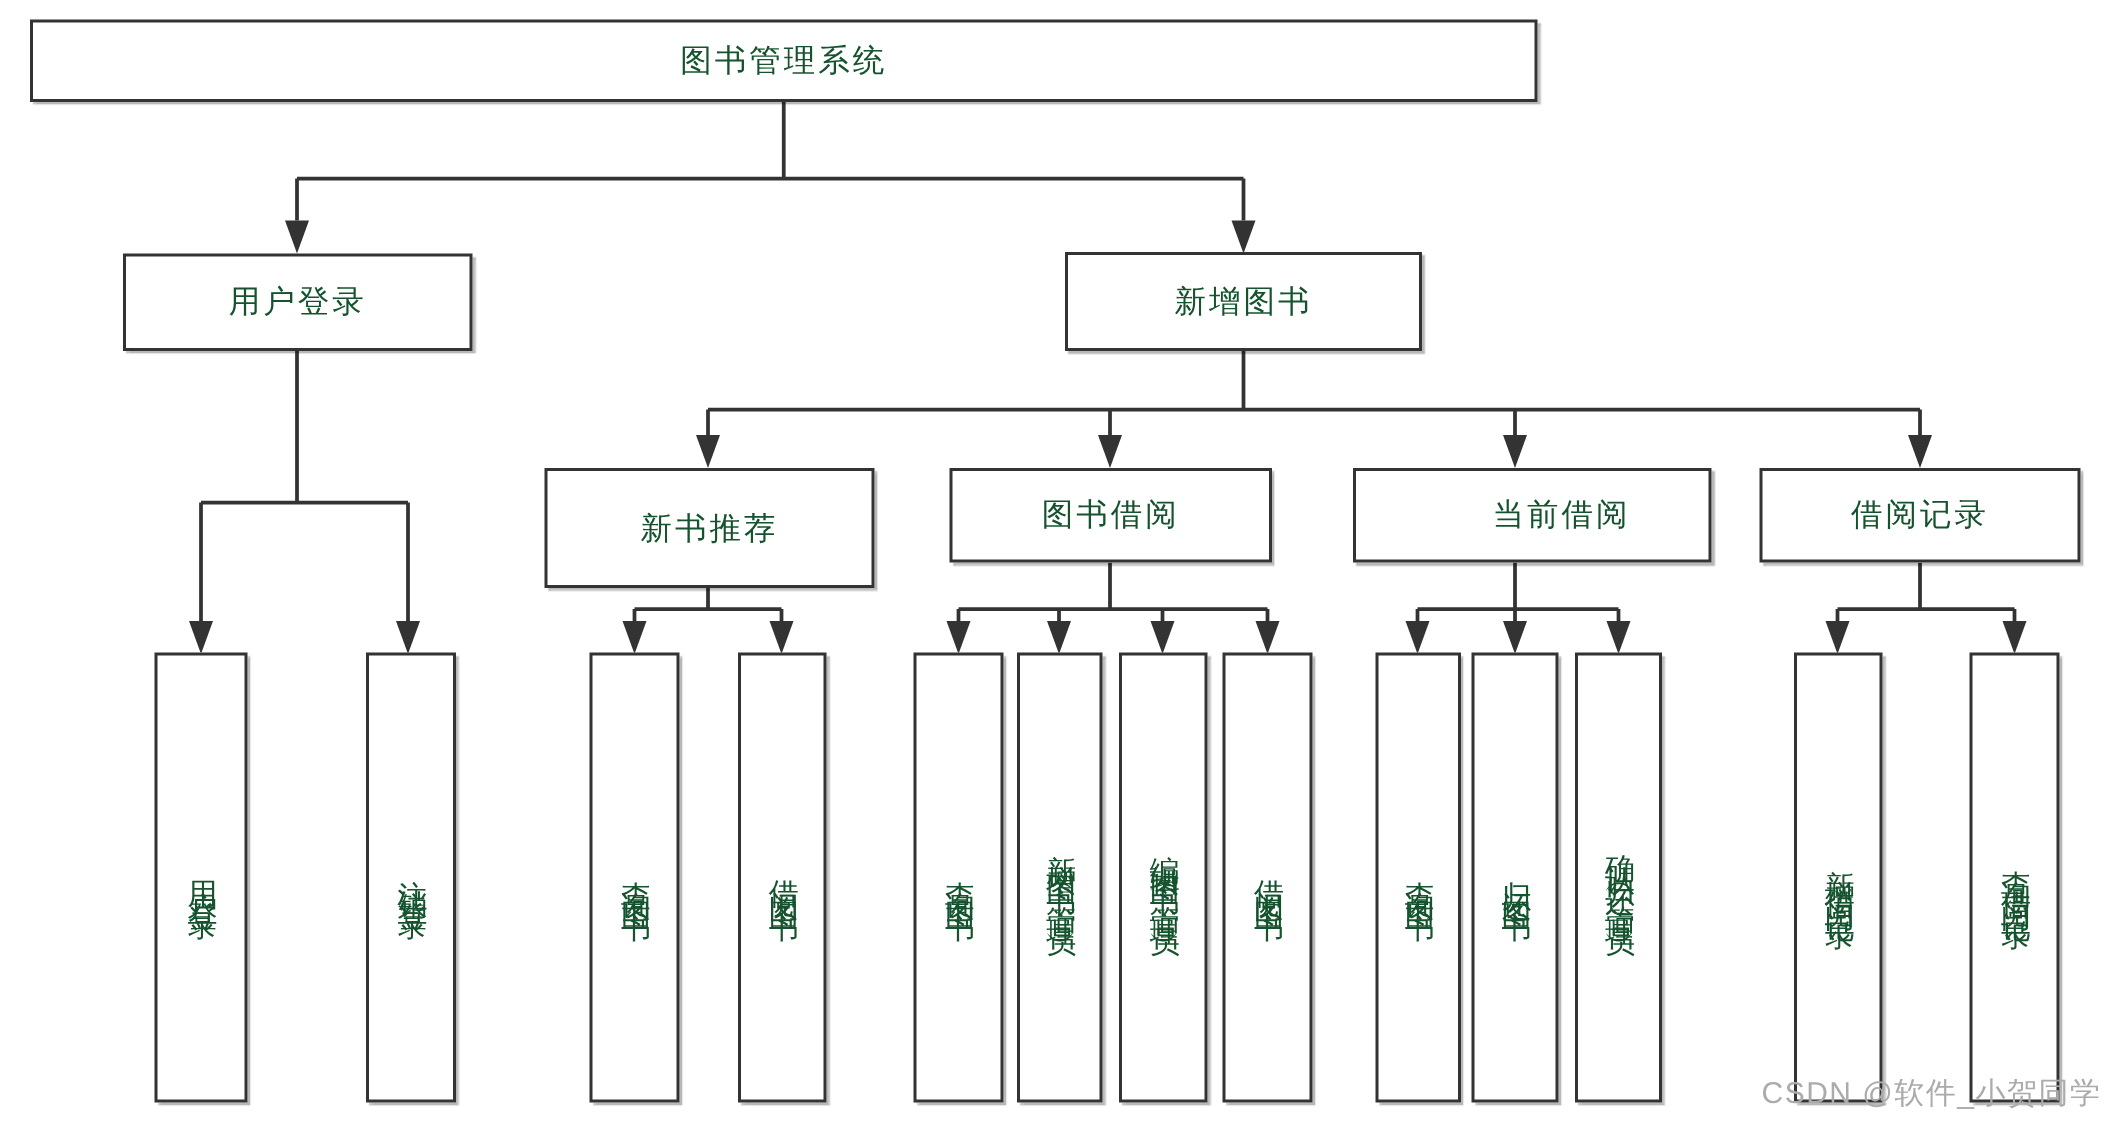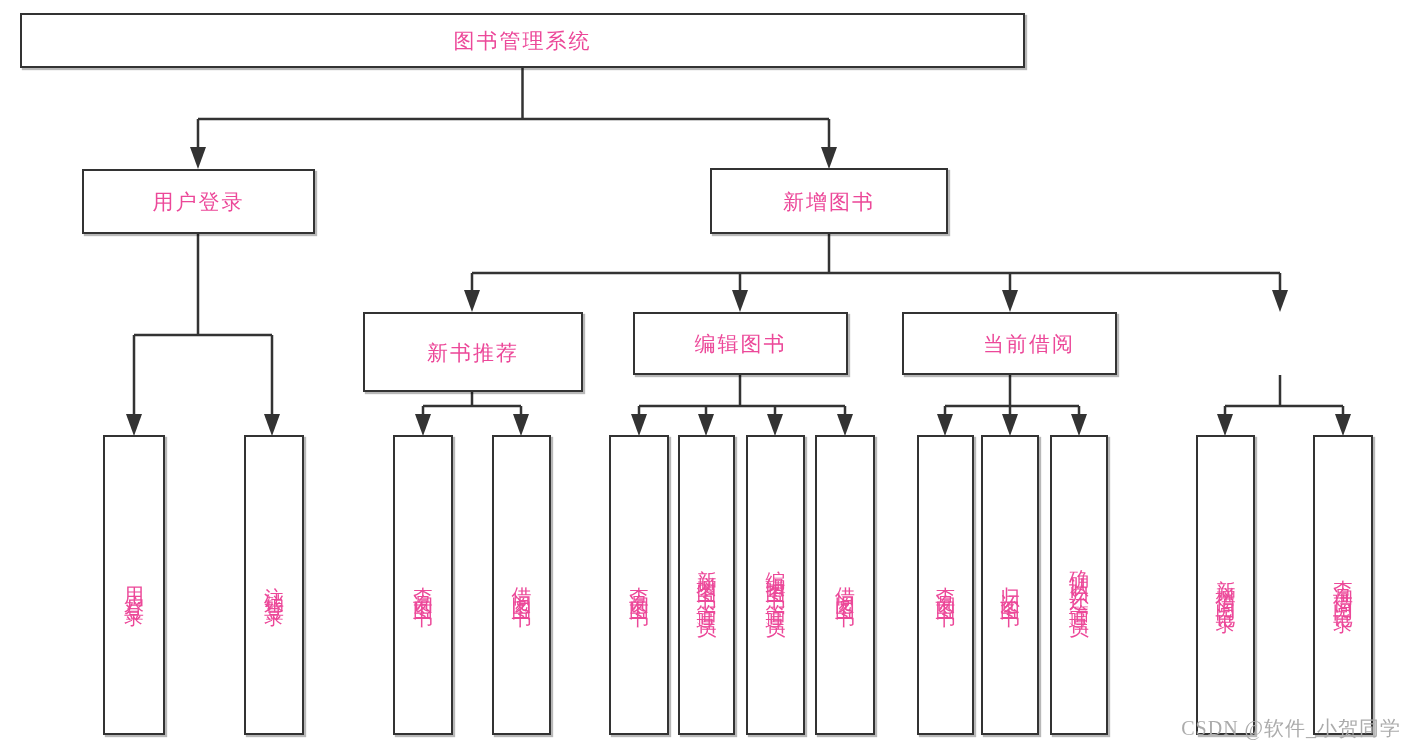--- a/index.html
+++ b/index.html
@@ -3,32 +3,32 @@
 <meta charset="utf-8">
 <style>
   html,body{margin:0;padding:0;background:#ffffff;}
   #canvas{
     position:relative;width:1405px;height:747px;background:#ffffff;
     font-family:"Liberation Sans",sans-serif;overflow:hidden;
   }
   #wires{position:absolute;left:0;top:0;width:1405px;height:747px;z-index:1;}
   .node{
     position:absolute;box-sizing:border-box;background:#ffffff;
-    border:2px solid #333333;color:#ec4899;z-index:2;
+    border:2px solid #333333;color:#14532d;z-index:2;
     display:flex;align-items:center;justify-content:center;
     box-shadow:2px 2px 1px rgba(0,0,0,0.28);
   }
   .hlabel{font-size:21px;letter-spacing:2px;white-space:nowrap;line-height:1;}
   .leaf .vlabel{
     writing-mode:vertical-rl;text-orientation:mixed;
     font-size:20px;letter-spacing:7px;line-height:1.15;white-space:nowrap;
   }
   .watermark{
     position:absolute;right:4px;bottom:5px;z-index:5;
-    color:#ababab;font-size:20px;letter-spacing:1px;white-space:nowrap;font-family:Liberation Serif, serif;
+    color:#ababab;font-size:20px;letter-spacing:1px;white-space:nowrap;
   }
   .wire{stroke:#333333;stroke-width:2.5;fill:none;}
   .arrow{fill:#333333;stroke:none;}
 </style>
 </head>
 <body>
 
 <div id="canvas">
 
   <svg id="wires" viewBox="0 0 1405 747" xmlns="http://www.w3.org/2000/svg">
@@ -75,24 +75,27 @@
     <span class="hlabel">用户登录</span>
   </div>
   <div class="node" style="left:710px;top:168px;width:238px;height:66px;">
     <span class="hlabel">新增图书</span>
   </div>
 
   <div class="node" style="left:363px;top:312px;width:220px;height:80px;">
     <span class="hlabel">新书推荐</span>
   </div>
   <div class="node" style="left:633px;top:312px;width:215px;height:63px;">
-    <span class="hlabel">编辑图书</span>
+    <span class="hlabel">图书借阅</span>
   </div>
-  <div class="node" style="left:902px;top:312px;width:215px;height:63px;padding-left:39px;">
+  <div class="node" style="left:902px;top:312px;width:239px;height:63px;padding-left:39px;">
     <span class="hlabel">当前借阅</span>
+  </div>
+  <div class="node" style="left:1173px;top:312px;width:214px;height:63px;">
+    <span class="hlabel">借阅记录</span>
   </div>
 
   <div class="node leaf" style="left:103px;top:435px;width:62px;height:300px;">
     <span class="vlabel">用户登录</span>
   </div>
   <div class="node leaf" style="left:244px;top:435px;width:60px;height:300px;">
     <span class="vlabel">注销登录</span>
   </div>
   <div class="node leaf" style="left:393px;top:435px;width:60px;height:300px;">
     <span class="vlabel">查询图书</span>

